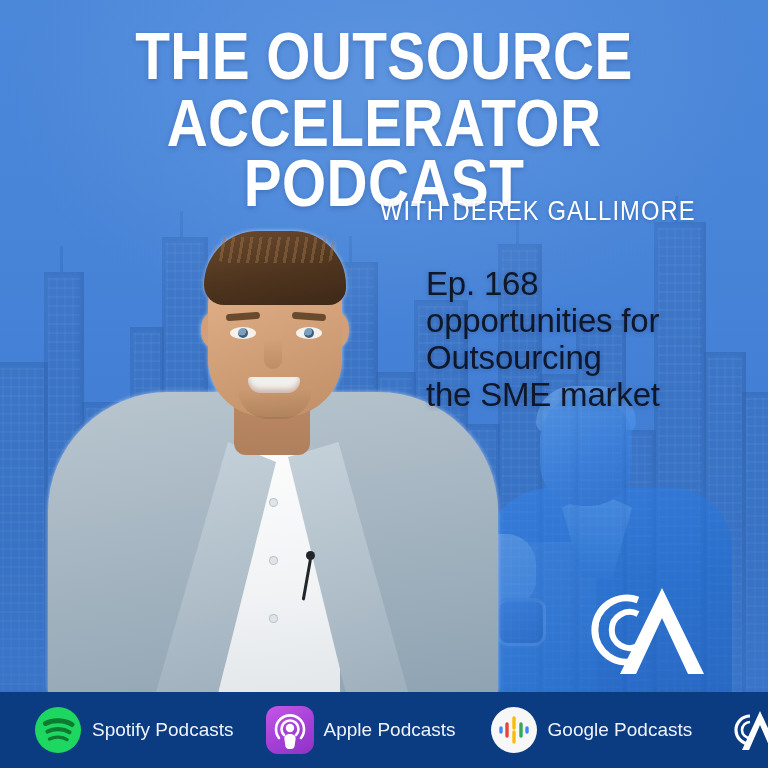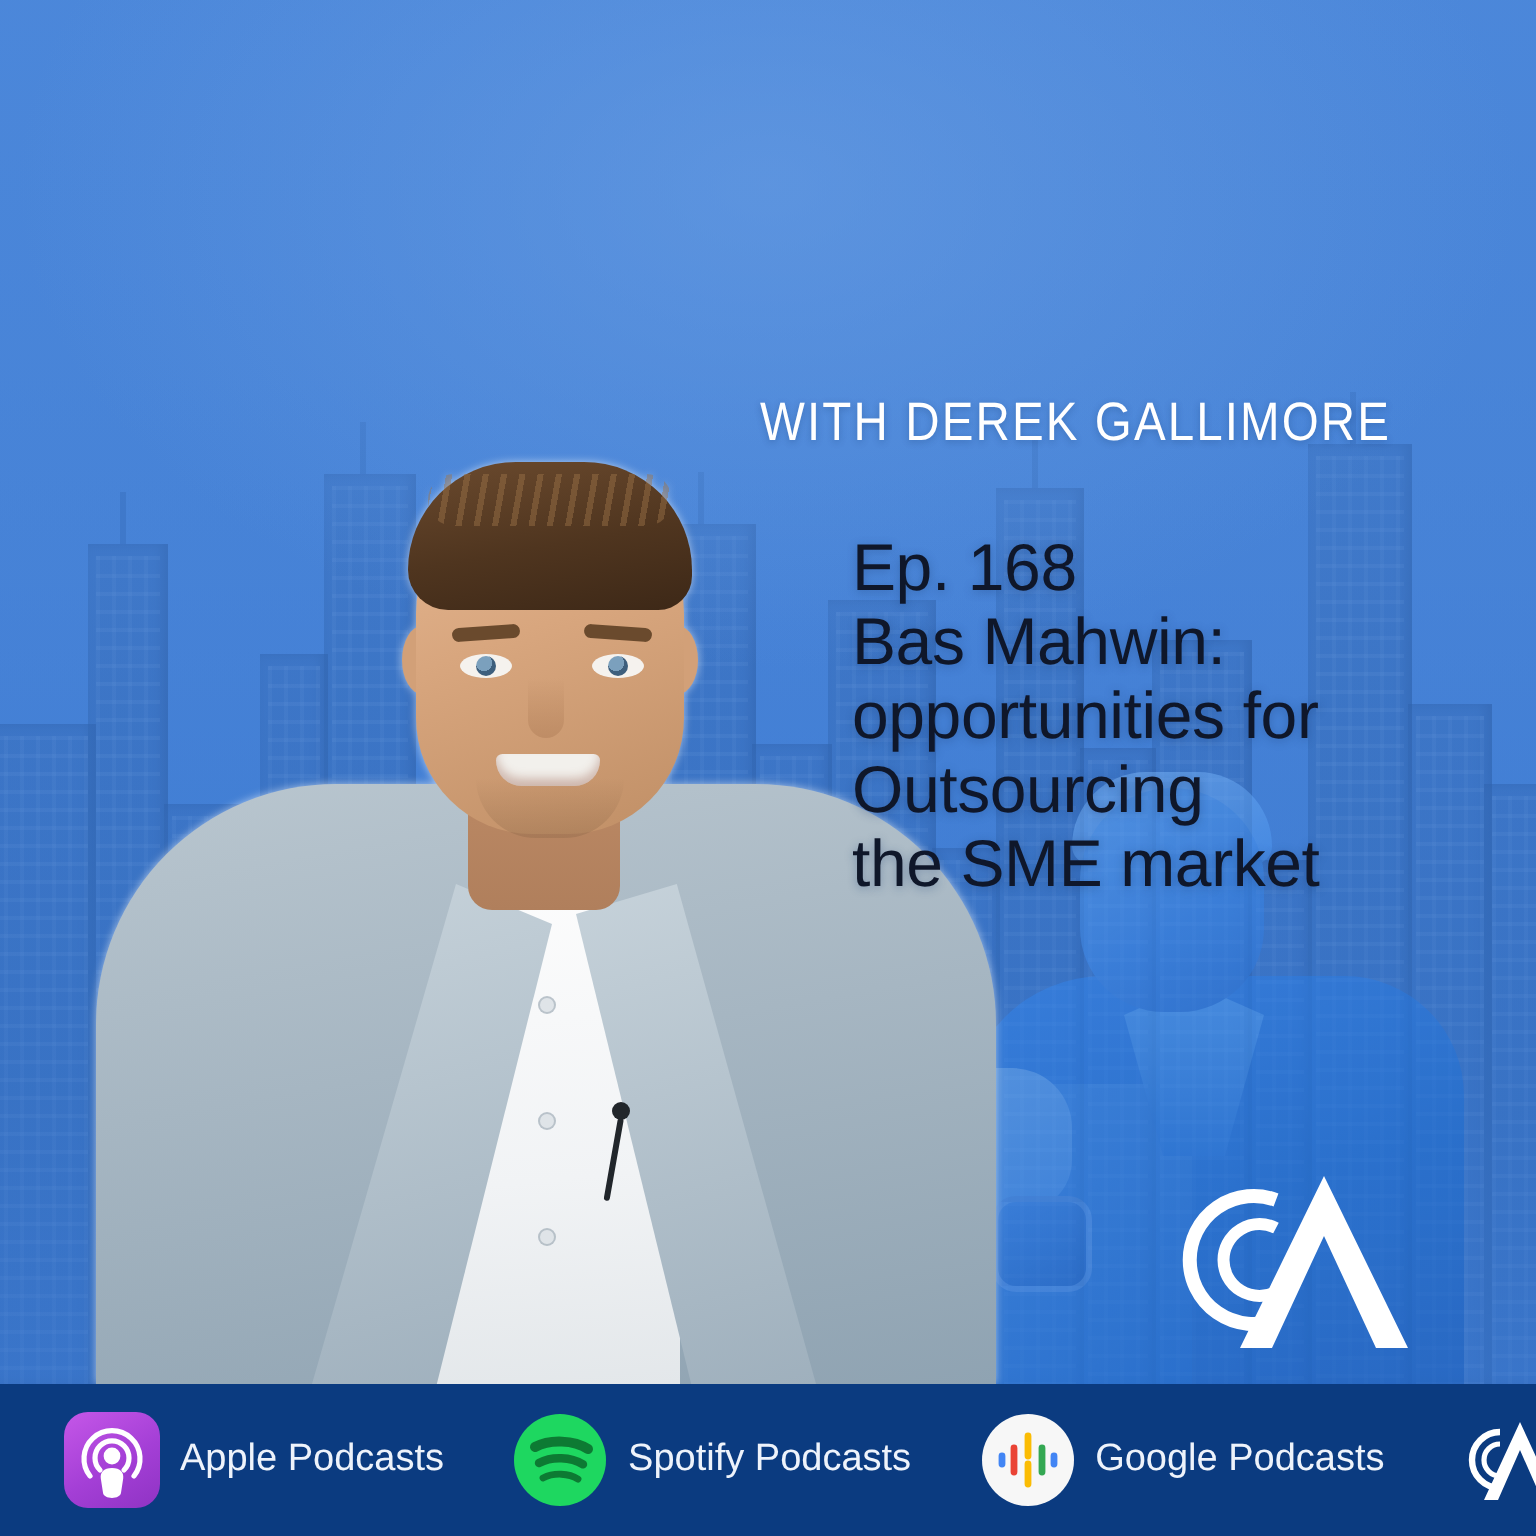--- a/index.html
+++ b/index.html
@@ -426,70 +426,73 @@
     <div class="p-hair"></div>
     <div class="p-brow l"></div>
     <div class="p-brow r"></div>
     <div class="p-eye l"></div>
     <div class="p-eye r"></div>
     <div class="p-nose"></div>
     <div class="p-mouth"></div>
     <div class="p-chin"></div>
   </div>
 
+  <div class="title-wrap">
+    <span class="title-line l1">THE OUTSOURCE</span>
+    <span class="title-line l2">ACCELERATOR PODCAST</span>
+  </div>
 
   <div class="subtitle">WITH DEREK GALLIMORE</div>
 
   <div class="episode">
     <span class="ep-line">Ep. 168</span>
-    <span class="ep-line">Bas Mahwin:</span>
     <span class="ep-line">opportunities for</span>
     <span class="ep-line">Outsourcing</span>
     <span class="ep-line">the SME market</span>
   </div>
 
   <div class="monogram">
     <svg viewBox="0 0 140 96" width="140" height="96" aria-hidden="true">
       <g fill="none" stroke="#ffffff" stroke-width="7">
         <path d="M62 18 A32 32 0 1 0 62 78"></path>
         <path d="M62 32 A18 18 0 1 0 62 64" stroke-width="6"></path>
       </g>
       <path d="M86 6 L128 92 L112 92 L86 36 L60 92 L44 92 Z" fill="#ffffff"></path>
       <path d="M86 50 L100 80 L72 80 Z" fill="#4a86d8" opacity="0"></path>
     </svg>
   </div>
 
   <div class="bottom-bar">
+
+    <div class="chan spotify">
+      <div class="chan-icon spotify-circle">
+        <svg viewBox="0 0 48 48" width="48" height="48" aria-hidden="true">
+          <circle cx="24" cy="24" r="23" fill="#1ed760"></circle>
+          <g fill="none" stroke="#0d7a33" stroke-linecap="round">
+            <path d="M11.5 17.5 C19 13.5 31 14 38 18.5" stroke-width="5"></path>
+            <path d="M13.5 25.5 C20 22 29.5 22.5 35.5 26.2" stroke-width="4.2"></path>
+            <path d="M15.5 33 C21 30.2 28.5 30.6 33 33.6" stroke-width="3.4"></path>
+          </g>
+        </svg>
+      </div>
+      <span class="chan-label">Spotify Podcasts</span>
+    </div>
 
     <div class="chan apple">
       <div class="chan-icon apple-tile">
         <svg viewBox="0 0 48 48" width="48" height="48" aria-hidden="true">
           <g fill="none" stroke="#ffffff" stroke-width="2.6" stroke-linecap="round">
             <path d="M13 32 A14 14 0 1 1 35 32"></path>
             <path d="M18 29 A8.5 8.5 0 1 1 30 29"></path>
           </g>
           <circle cx="24" cy="22" r="4.2" fill="#ffffff"></circle>
           <path d="M24 28 c-4.2 0 -6 2.2 -5.6 5.2 l1.1 7.2 c.2 1.6 2.2 2.6 4.5 2.6 s4.3 -1 4.5 -2.6 l1.1 -7.2 C30 30.2 28.2 28 24 28 Z" fill="#ffffff"></path>
         </svg>
       </div>
       <span class="chan-label">Apple Podcasts</span>
-    </div>
-
-    <div class="chan spotify">
-      <div class="chan-icon spotify-circle">
-        <svg viewBox="0 0 48 48" width="48" height="48" aria-hidden="true">
-          <circle cx="24" cy="24" r="23" fill="#1ed760"></circle>
-          <g fill="none" stroke="#0d7a33" stroke-linecap="round">
-            <path d="M11.5 17.5 C19 13.5 31 14 38 18.5" stroke-width="5"></path>
-            <path d="M13.5 25.5 C20 22 29.5 22.5 35.5 26.2" stroke-width="4.2"></path>
-            <path d="M15.5 33 C21 30.2 28.5 30.6 33 33.6" stroke-width="3.4"></path>
-          </g>
-        </svg>
-      </div>
-      <span class="chan-label">Spotify Podcasts</span>
     </div>
 
     <div class="chan google">
       <div class="chan-icon google-circle">
         <svg viewBox="0 0 48 48" width="48" height="48" aria-hidden="true">
           <circle cx="24" cy="24" r="23" fill="#f7f7f7"></circle>
           <g stroke-linecap="round" stroke-width="3.4">
             <line x1="11" y1="22" x2="11" y2="26" stroke="#4285f4"></line>
             <line x1="17" y1="18" x2="17" y2="30" stroke="#ea4335"></line>
             <line x1="24" y1="12" x2="24" y2="22" stroke="#fbbc04"></line>

